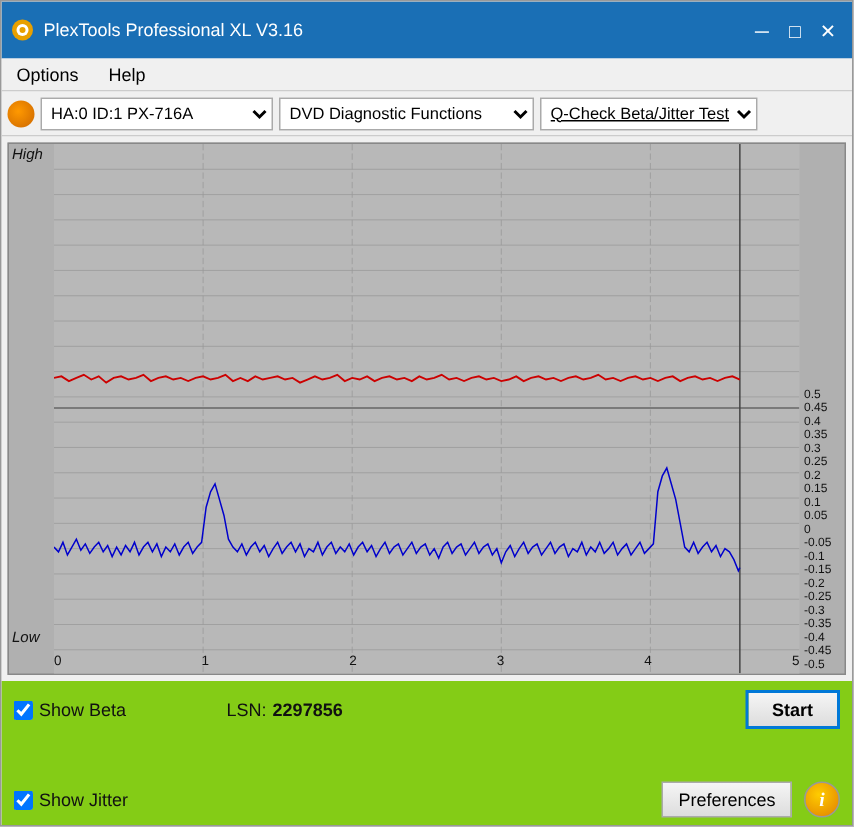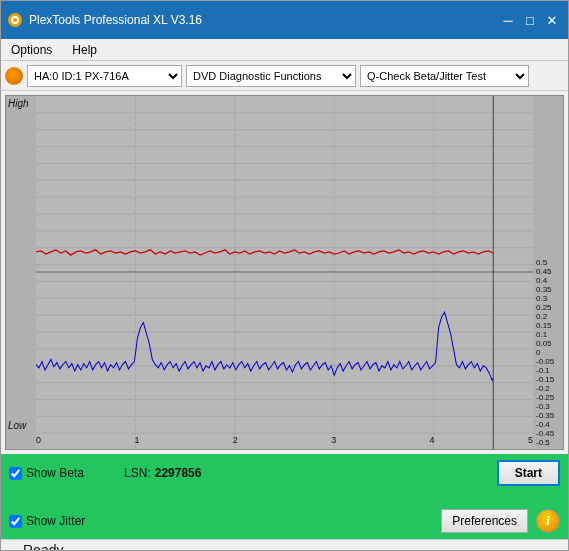--- a/index.html
+++ b/index.html
@@ -91,21 +91,21 @@
     .toolbar select {
       height: 22px;
       font-size: 11px;
       border: 1px solid #aaa;
       background: white;
       padding: 0 2px;
       cursor: pointer;
     }
     .drive-select { width: 155px; }
     .function-select { width: 170px; }
-    .test-select { width: 169px; }
+    .test-select { width: 145px; text-decoration: underline; }
 
     
     .main-area {
       background: #f0f0f0;
       padding: 4px;
     }
 
     
     .chart-container {
       position: relative;
@@ -150,25 +150,25 @@
       position: absolute;
       bottom: 18px;
       left: 2px;
       font-size: 10px;
       color: #111;
       font-style: italic;
     }
 
     
     .bottom-panel {
-      background: #22c55e;
+      background: #84cc16;
       padding: 6px 8px;
       display: flex;
       flex-direction: column;
-      gap: 4px;
+      gap: 16px;
       justify-content: space-between;
     }
     .bottom-row1 {
       display: flex;
       align-items: center;
       gap: 20px;
     }
     .bottom-row2 {
       display: flex;
       align-items: center;
@@ -189,20 +189,21 @@
     }
     .lsn-section {
       display: flex;
       align-items: center;
       gap: 4px;
       margin-left: 20px;
     }
     .lsn-label {
       font-size: 12px;
       color: #111;
+      margin-left: 27px;
     }
     .lsn-value {
       font-size: 12px;
       font-weight: bold;
       color: #111;
     }
     .start-btn {
       margin-left: auto;
       padding: 3px 16px;
       background: linear-gradient(to bottom, #f5f5f5, #ddd);

